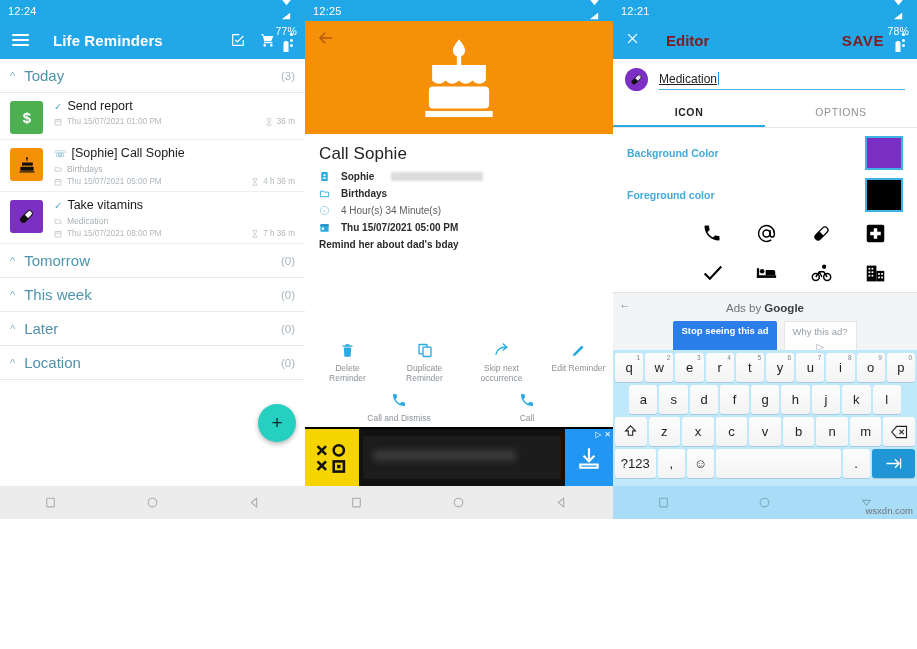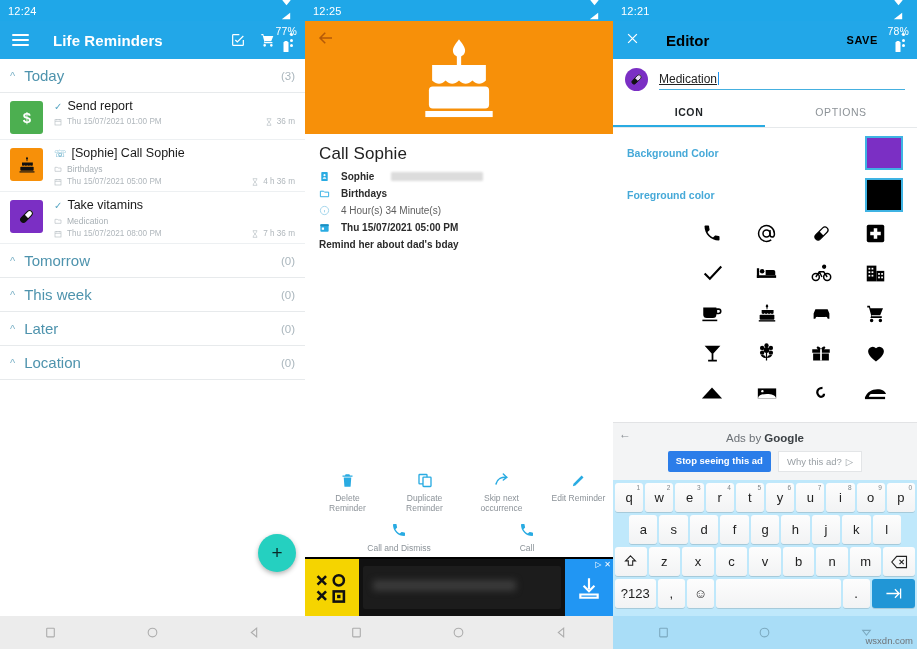--- a/index.html
+++ b/index.html
@@ -6,21 +6,21 @@
   body{
     width:917px;height:649px;
     font-family:"Liberation Sans", sans-serif;
     background:#ffffff;
     overflow:hidden;
     -webkit-font-smoothing:antialiased;
   }
   .screen{position:relative;width:917px;height:649px;display:flex;}
 
   
-  .panel{position:relative;height:649px;overflow:hidden;background:#fff;}
+  .panel{position:relative;height:519px;overflow:hidden;background:#fff;}
   .p1{width:305px;}
   .p2{width:308px;}
   .p3{width:304px;}
 
   .statusbar{
     height:21px;background:#1fa7e8;color:#fff;
     display:flex;align-items:center;justify-content:space-between;
     padding:0 8px;font-size:11px;letter-spacing:.2px;
   }
   .sb-icons{display:flex;align-items:center;gap:4px;font-size:10px;flex-direction:column;}
@@ -93,23 +93,23 @@
     position:absolute;left:0;bottom:33px;width:100%;height:57px;background:#111;
     display:flex;align-items:stretch;border-top:2px solid #000;
   }
   .ad-logo{width:54px;background:#f5d400;display:flex;align-items:center;justify-content:center;}
   .ad-mid{flex:1;background:#1c1c1c;margin:7px 4px;border-radius:2px;position:relative;}
   .ad-mid .blurtxt{position:absolute;left:10px;top:14px;width:72%;height:11px;background:#3a3a3a;filter:blur(3px);border-radius:2px;}
   .ad-cta{width:48px;background:#2196f3;display:flex;align-items:center;justify-content:center;position:relative;color:#fff;}
   .ad-badges{position:absolute;top:1px;right:2px;display:flex;gap:3px;align-items:center;color:#fff;font-size:8px;}
 
   
-  .ed-bar{height:38px;background:#22a7e8;color:#000000;display:flex;align-items:center;padding:0 12px;gap:14px;}
+  .ed-bar{height:38px;background:#22a7e8;color:#7f1d1d;display:flex;align-items:center;padding:0 12px;gap:14px;}
   .ed-bar .etitle{font-size:15px;font-weight:bold;margin-left:12px;flex:1;}
-  .ed-bar .save{font-size:11px;font-weight:bold;letter-spacing:.6px;margin-right:10px;}
+  .ed-bar .save{font-size:15px;font-weight:bold;letter-spacing:.6px;margin-right:4px;}
   .dots{display:flex;flex-direction:column;gap:2.5px;align-items:center;}
   .dots i{width:3px;height:3px;border-radius:50%;background:#fff;display:block;}
 
   .name-row{display:flex;align-items:center;padding:9px 12px 6px 12px;gap:11px;}
   .name-av{width:23px;height:23px;border-radius:50%;background:#7b2fc4;display:flex;align-items:center;justify-content:center;}
   .name-in{flex:1;border-bottom:1.4px solid #45b0e0;padding-bottom:2px;position:relative;}
   .name-in .val{font-size:12px;color:#222;text-decoration:underline;}
   .caretbar{display:inline-block;width:1.3px;height:13px;background:#2196f3;vertical-align:-2px;margin-left:1px;}
 
   .tabs{display:flex;border-bottom:1px solid #e6e9eb;}
@@ -124,21 +124,21 @@
 
   .icongrid{display:grid;grid-template-columns:repeat(4,1fr);padding:8px 14px 0 72px;row-gap:14px;}
   .icell{display:flex;align-items:center;justify-content:center;height:26px;color:#000;}
 
   .adsby{position:absolute;left:0;bottom:166px;width:100%;height:60px;background:#f3f4f5;border-top:1px solid #e2e3e5;}
   .adsby .ab-back{position:absolute;left:6px;top:4px;color:#8a8f94;font-size:12px;}
   .adsby .ab-title{text-align:center;font-size:11.5px;color:#6c7176;padding-top:9px;}
   .adsby .ab-title b{color:#3c4145;font-weight:bold;}
   .ab-btns{display:flex;justify-content:center;gap:7px;margin-top:7px;}
   .ab-stop{background:#2b7de9;color:#fff;font-size:9.5px;padding:4px 8px;border-radius:2px;font-weight:bold;}
-  .ab-why{background:#fff;color:#9aa0a5;font-size:9.5px;padding:4px 8px;border-radius:0;border:1px solid #e3e5e7;display:flex;align-items:center;gap:4px;}
+  .ab-why{background:#fff;color:#9aa0a5;font-size:9.5px;padding:4px 8px;border-radius:0;border:1px solid #e3e5e7;display:flex;align-items:center;gap:4px;flex-direction:column;}
 
   .kb{position:absolute;left:0;bottom:33px;width:100%;height:133px;background:#bfe8fb;padding-top:3px;}
   .kb-row{display:flex;justify-content:center;gap:2px;margin-bottom:3px;padding:0 2px;}
   .key{
     background:linear-gradient(#fdfdfd,#f2f3f4);border-radius:3px;
     height:29px;flex:1;display:flex;align-items:center;justify-content:center;
     font-size:13px;color:#222;position:relative;box-shadow:0 1px 0 rgba(0,0,0,.13);
   }
   .key .num{position:absolute;top:1px;right:3px;font-size:6.5px;color:#7d8488;}
   .key.wide{flex:1.5;}

